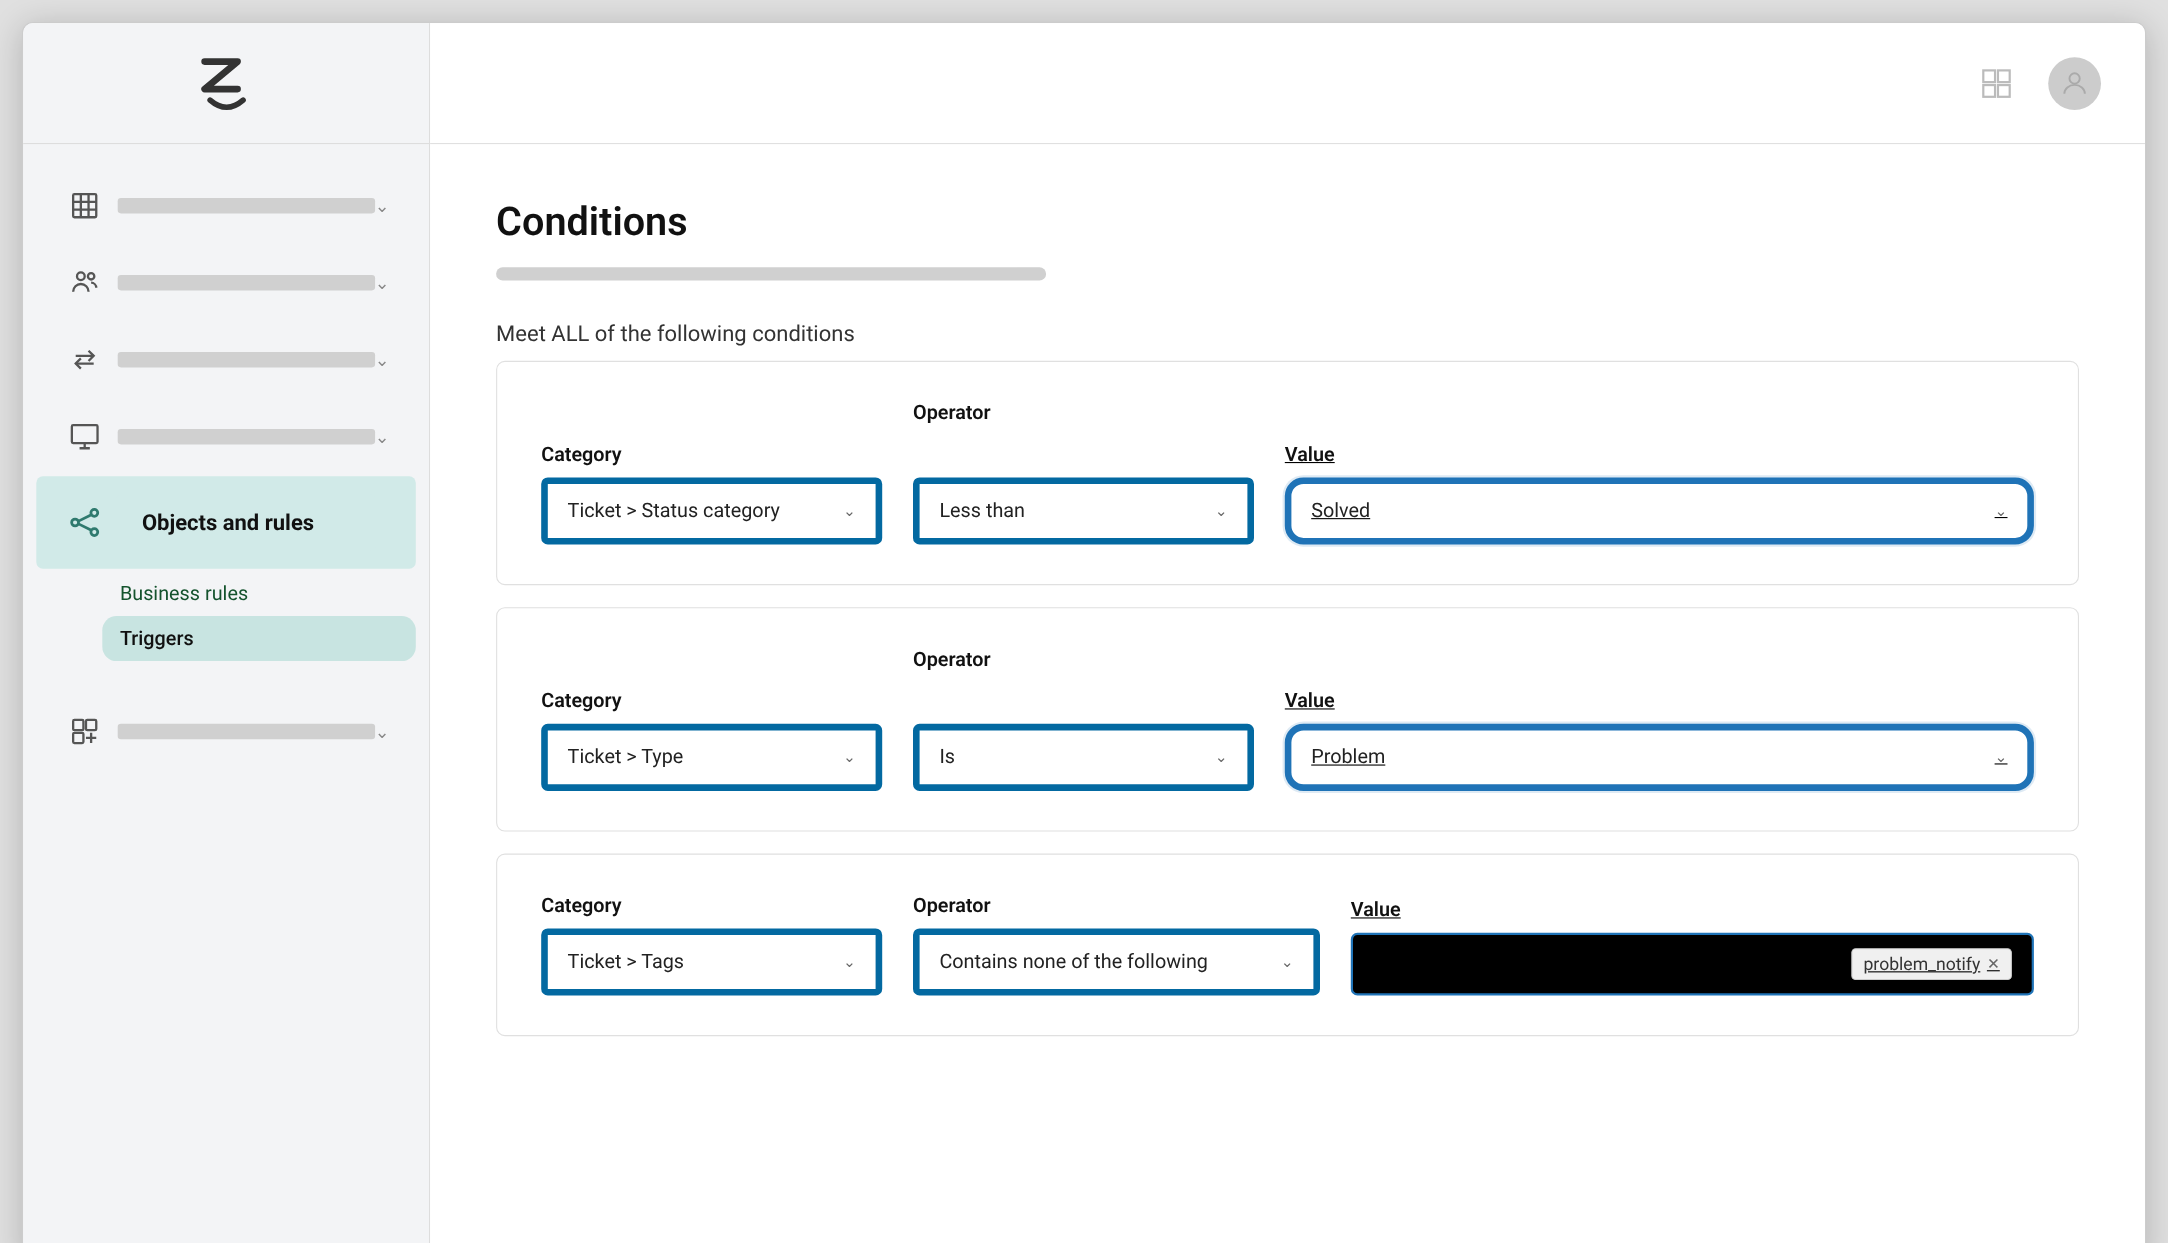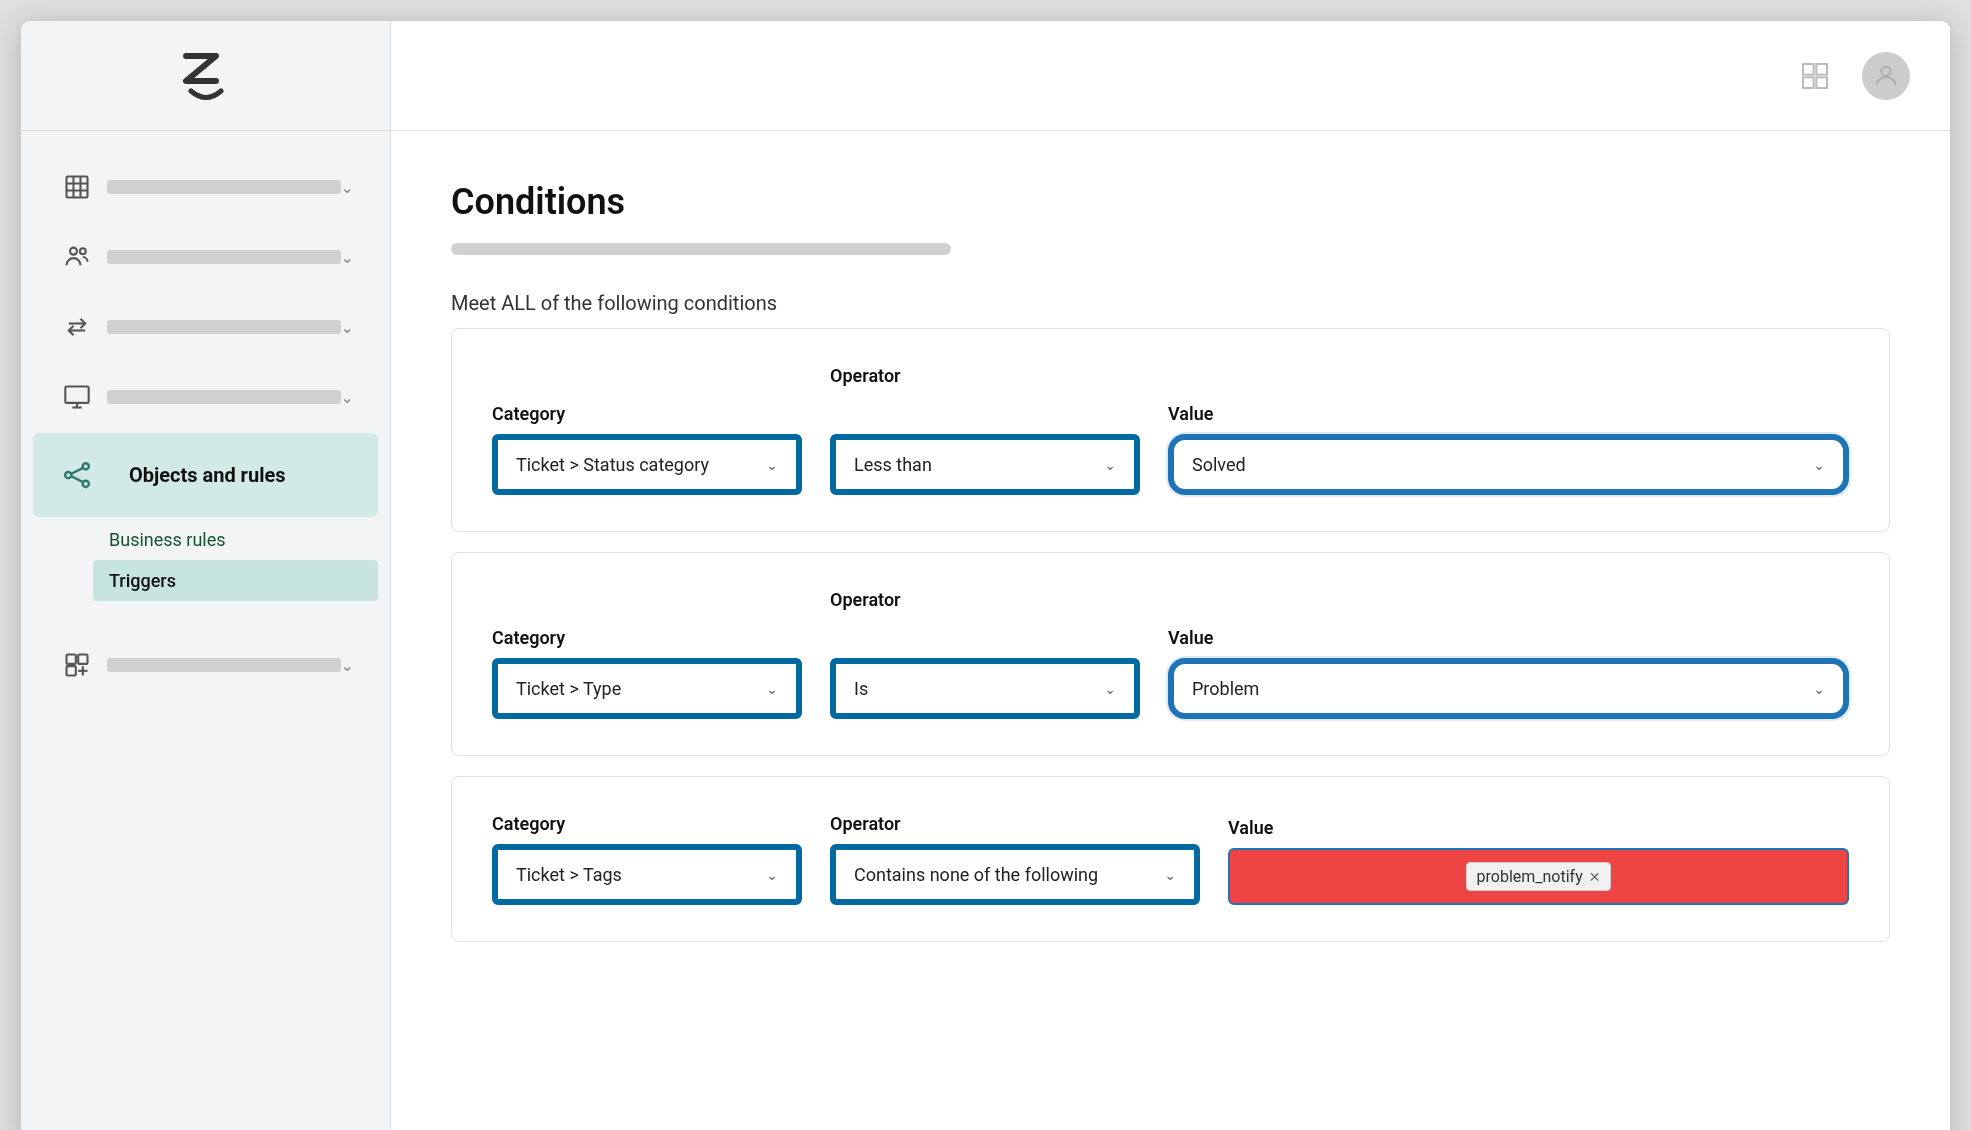--- a/index.html
+++ b/index.html
@@ -95,20 +95,21 @@
       padding: 10px 16px;
       font-size: 18px;
       color: #14532d;
       cursor: pointer;
       border-radius: 4px;
     }
     .sub-nav-item.active {
       background: #c8e4e1;
       color: #111;
       font-weight: 500;
+      border-radius: 13px;
     }
     
     .main {
       flex: 1;
       display: flex;
       flex-direction: column;
       background: #fff;
     }
     .topbar {
       height: 110px;
@@ -202,31 +203,31 @@
       border-color: #1f73b7;
       box-shadow: 0 0 0 2px rgba(31,115,183,0.15);
       border-radius: 17px;
     }
     .select-chevron {
       color: #666;
       font-size: 14px;
     }
     .category-field { width: 310px; }
     .operator-field { width: 310px; margin-top: 38px; }
-    .value-field-wrap { flex: 1; }
+    .value-field-wrap { flex: 1; text-decoration: underline; }
     .value-input {
       border: 2px solid #1f73b7;
       border-radius: 6px;
       padding: 12px 18px;
       font-size: 18px;
       color: #222;
-      background: #ef4444;
-      display: flex;
-      align-items: center;
-      justify-content: center;
+      background: #000000;
+      display: flex;
+      align-items: center;
+      justify-content: flex-end;
       gap: 10px;
       min-width: 340px;
     }
     .value-tag {
       background: #f0f0f0;
       border: 1px solid #ccc;
       border-radius: 4px;
       padding: 4px 10px;
       font-size: 16px;
       color: #333;

